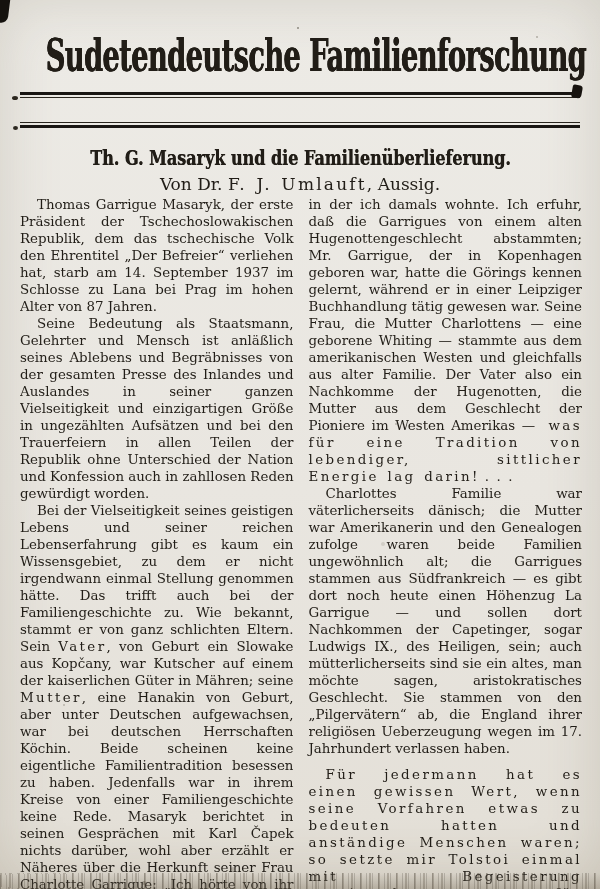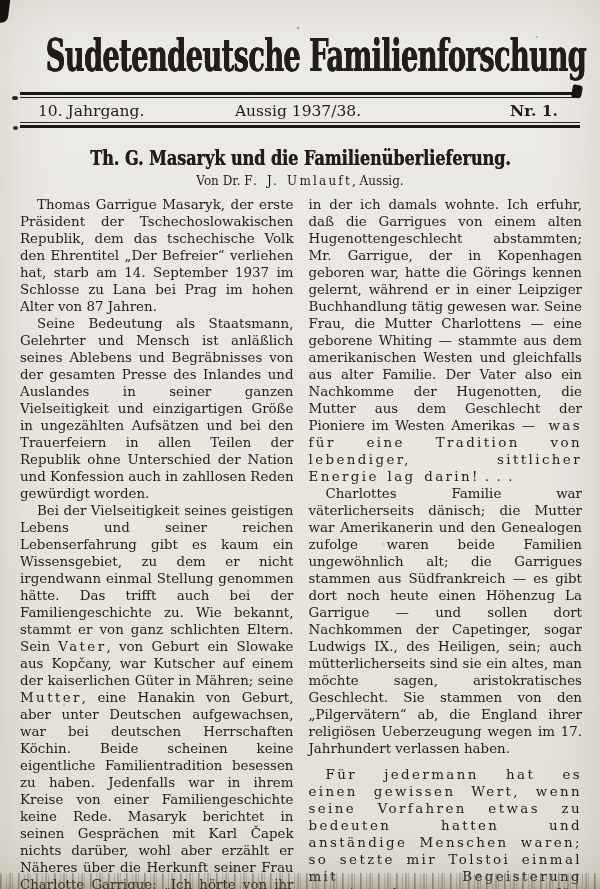--- a/index.html
+++ b/index.html
@@ -40,21 +40,21 @@
   .issue-bar .c { text-align:center; }
   .issue-bar .r { text-align:right; padding-right:22px; font-weight:bold; }
 
   
   .title-wrap { position:absolute; top:147px; left:0; width:600px;
     display:flex; justify-content:center; }
   .article-title { flex:none; white-space:nowrap; font-weight:bold;
     font-size:19.5px; transform:scaleX(.82); transform-origin:50% 50%;
     text-shadow:.4px 0 0 #211d17; }
   .byline { position:absolute; top:174px; left:0; width:600px;
-    text-align:center; font-size:12px; }
+    text-align:center; font-size:17px; }
   .byline .sp { letter-spacing:2.2px; }
 
   
   .columns { position:absolute; top:196px; left:20px; right:18px; bottom:0;
     display:flex; gap:15px; overflow:hidden; }
   .col { flex:1; min-width:0; }
   .col p { margin:0; font-size:13.4px; line-height:17px;
     text-align:justify; text-justify:inter-word; hyphens:none; }
   .col p.indent { text-indent:17px; }
   .col p.gap { margin-top:9px; }
@@ -103,25 +103,20 @@
   </div>
 
   <div class="rule r1">
     <div class="thick"></div>
       <div class="thin"></div>
   </div>
   <div class="rule-blob"></div>
   <div class="edge-dot"></div>
   <div class="edge-dot2"></div>
 
-  <div class="issue-bar">
-    <span class="cell l">10. Jahrgang.</span>
-    <span class="cell c">Aussig 1937/38.</span>
-    <span class="cell r">Nr. 1.</span>
-  </div>
 
   <div class="rule r2">
     <div class="thin"></div>
       <div class="thick"></div>
   </div>
 
   <div class="title-wrap">
     <h1 class="article-title" style="margin:0;">Th. G. Masaryk und die Familienüberlieferung.</h1>
   </div>
 

